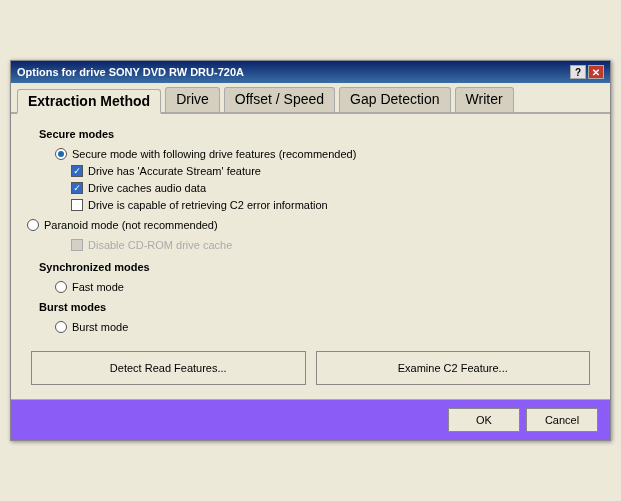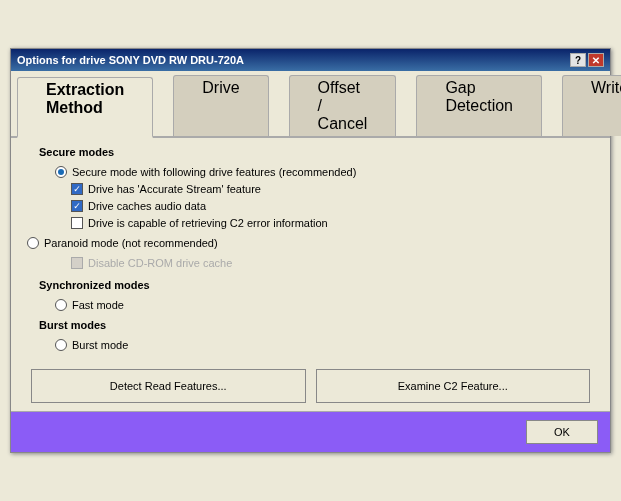--- a/index.html
+++ b/index.html
@@ -54,40 +54,40 @@
       font-weight: bold;
     }
     .title-btn.close { background: #c0392b; color: white; }
     .tab-bar {
       display: flex;
       background: #ece9d8;
       border-bottom: 2px solid #aaa;
       padding: 4px 6px 0 6px;
     }
     .tab {
-      padding: 3px 28px;
+      padding: 3px 10px;
       border: 1px solid #aaa;
       border-bottom: none;
       background: #d4cfbe;
-      margin-right: 20px;
-      cursor: pointer;
-      font-size: 16px;
+      margin-right: 4px;
+      cursor: pointer;
+      font-size: 14px;
       color: #000;
       border-radius: 3px 3px 0 0;
     }
     .tab.active {
       background: #ece9d8;
       border-bottom: 2px solid #ece9d8;
       z-index: 1;
       position: relative;
       top: 2px;
       font-weight: bold;
     }
     .content {
-      padding: 8px 16px;
+      padding: 14px 16px;
     }
     .group-label {
       font-size: 11px;
       font-weight: bold;
       margin-bottom: 8px;
       color: #000;
     }
     .indent1 { margin-left: 12px; }
     .indent2 { margin-left: 28px; }
     .indent3 { margin-left: 44px; }
@@ -190,21 +190,21 @@
     </div>
     <div class="title-bar-controls">
       <div class="title-btn">?</div>
       <div class="title-btn close">✕</div>
     </div>
   </div>
 
   <div class="tab-bar">
     <div class="tab active">Extraction Method</div>
     <div class="tab">Drive</div>
-    <div class="tab">Offset / Cancel</div>
+    <div class="tab">Offset / Speed</div>
     <div class="tab">Gap Detection</div>
     <div class="tab">Writer</div>
   </div>
 
   <div class="content">
 
     <div class="group-label indent1">Secure modes</div>
 
     <div class="radio-row indent2">
       <div class="radio-circle selected"></div>
@@ -251,14 +251,15 @@
     </div>
 
     <div class="bottom-buttons">
       <button class="action-btn">Detect Read Features...</button>
       <button class="action-btn">Examine C2 Feature...</button>
     </div>
   </div>
 
   <div class="footer">
     <button class="footer-btn">OK</button>
+    <button class="footer-btn">Cancel</button>
   </div>
 </div>
 
 </body></html>

